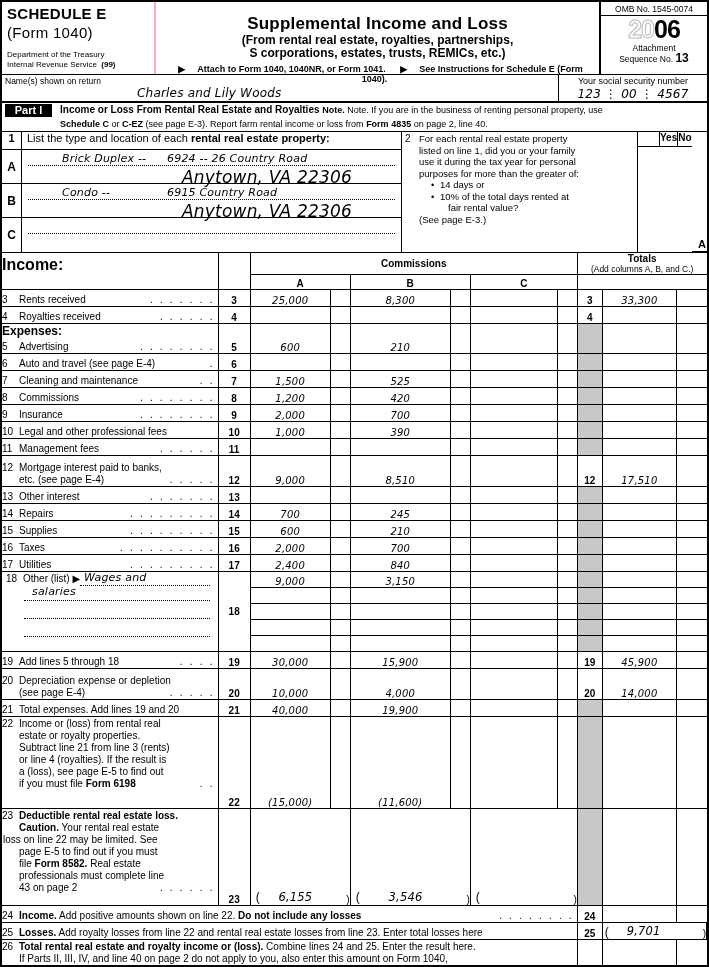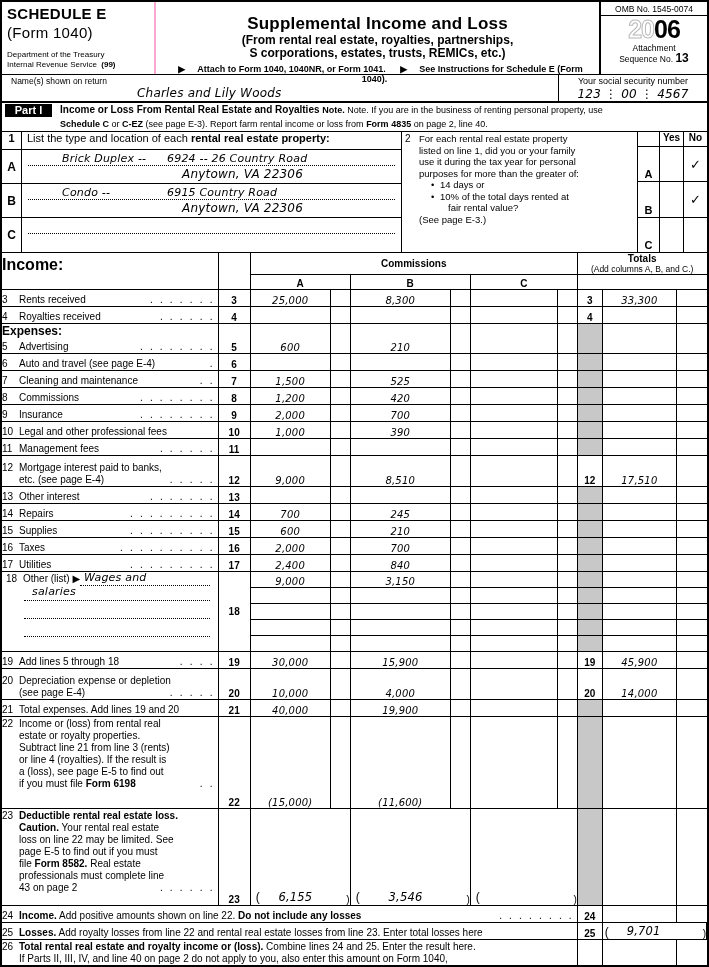--- a/index.html
+++ b/index.html
@@ -20,21 +20,21 @@
   #attach-row span{margin:0 6px;}
   #hdr-right{width:106px;box-sizing:border-box;text-align:center;}
   #omb{font-size:8.5px;padding:2px 0 1px;border-bottom:1px solid #000;}
   #yearbox{height:27px;line-height:27px;font-size:25px;font-weight:bold;letter-spacing:-1px;}
   #yearbox .y-gray{color:#fff;-webkit-text-stroke:1px #b9b9b9;}
   #attach-seq{font-size:8.5px;line-height:10px;}
   #attach-seq .n{font-size:12px;font-weight:bold;}
   
   #namerow{display:flex;height:28px;border-bottom:2px solid #000;box-sizing:border-box;}
   #name-left{flex:1;border-right:1px solid #000;box-sizing:border-box;position:relative;}
-  #name-left .lbl{font-size:8.5px;padding:1px 0 0 3px;margin-left:6px;}
+  #name-left .lbl{font-size:8.5px;padding:1px 0 0 3px;}
   #name-val{position:absolute;left:135px;top:11px;font-size:12px;}
   #ssn{width:148px;box-sizing:border-box;text-align:center;}
   #ssn .lbl{font-size:9px;font-weight:normal;padding-top:1px;}
   #ssn .val{font-size:12px;margin-top:1px;}
   #ssn .val i{font-style:normal;margin:0 4px;color:#000;}
   
   #part1{display:flex;border-bottom:1px solid #000;}
   #part-tag{width:47px;margin:1px 0 0 3px;height:13px;background:#000;color:#fff;font-size:11px;font-weight:bold;text-align:center;line-height:13px;flex:none;}
   #part-txt{padding-left:8px;font-size:10px;line-height:13.5px;}
   #part-txt .note{font-weight:normal;font-size:9px;}
@@ -44,29 +44,29 @@
   #l1 .hrow{display:flex;border-bottom:1px solid #000;height:17px;}
   #l1 .hn{width:20px;border-right:1px solid #000;text-align:center;font-size:11px;font-weight:bold;box-sizing:border-box;}
   #l1 .ht{padding-left:5px;font-size:11px;}
   .prow{display:flex;height:34px;border-bottom:1px solid #000;box-sizing:border-box;}
   .prow:last-child{border-bottom:none;}
   .plet{width:20px;border-right:1px solid #000;text-align:center;font-size:12px;font-weight:bold;line-height:34px;box-sizing:border-box;flex:none;}
   .pcell{flex:1;position:relative;box-sizing:border-box;padding:0 6px;}
   .dotline{position:absolute;left:6px;right:6px;top:15px;border-bottom:1px dotted #000;}
   .pt1{position:absolute;left:40px;top:2px;font-size:11px;}
   .pt2{position:absolute;left:145px;top:2px;font-size:11px;}
-  .pt3{position:absolute;left:160px;top:17px;font-size:12px;}
+  .pt3{position:absolute;left:160px;top:17px;font-size:17px;}
   #l2{flex:1;display:flex;box-sizing:border-box;}
   #l2-txt{flex:1;box-sizing:border-box;padding:1px 2px 0 3px;font-size:9.5px;line-height:11.5px;position:relative;}
   #l2-txt .n2{position:absolute;left:3px;top:1px;font-size:10px;}
   #l2-txt .body{padding-left:14px;}
   #l2-txt ul{margin:0;padding-left:21px;list-style:none;}
   #l2-txt li{position:relative;line-height:11.5px;}
   #l2-txt li:before{content:"\2022";position:absolute;left:-9px;}
-  #yesno{width:70px;flex:none;box-sizing:border-box;display:flex;flex-direction:column;border-left:1px solid #000;}
+  #yesno{width:70px;flex:none;box-sizing:border-box;display:flex;border-left:1px solid #000;}
   #yn-head{display:flex;height:15px;border-bottom:1px solid #000;box-sizing:border-box;}
   #yn-head .sp{width:22px;border-right:1px solid #000;box-sizing:border-box;}
   #yn-head .yc,#yn-head .nc{flex:1;text-align:center;font-size:10px;font-weight:bold;box-sizing:border-box;}
   #yn-head .yc{border-right:1px solid #000;}
   .ynrow{display:flex;flex:1;border-bottom:1px solid #000;box-sizing:border-box;}
   .ynrow:last-child{border-bottom:none;}
   .ynrow .lt{width:22px;border-right:1px solid #000;box-sizing:border-box;font-size:11px;font-weight:bold;display:flex;align-items:flex-end;justify-content:center;padding-bottom:1px;}
   .ynrow .y,.ynrow .n{flex:1;box-sizing:border-box;text-align:center;font-size:13px;display:flex;align-items:center;justify-content:center;}
   .ynrow .y{border-right:1px solid #000;}
   .chk{font-family:"DejaVu Sans",sans-serif;font-size:13px;line-height:1;}
@@ -597,21 +597,21 @@
           <td class="cents"></td>
       <td class="shade"></td>
           <td></td>
           <td class="nb-r"></td>
     </tr>
 
     <tr>
       <td class="desc nb-l" style="height:95px;vertical-align:top;padding-top:1px">
         <div><span class="num">23</span><b>Deductible rental real estate loss.</b></div>
         <div style="padding-left:17px"><b>Caution.</b><span> Your rental real estate</span></div>
-        <div style="padding-left:17px">loss on line 22 may be limited. See</div>
+        <div style="padding-left:1px">loss on line 22 may be limited. See</div>
         <div style="padding-left:17px">page E-5 to find out if you must</div>
         <div style="padding-left:17px"><span>file </span><b>Form 8582.</b><span>  Real estate</span></div>
         <div style="padding-left:17px">professionals must complete line</div>
         <div style="padding-left:17px"><span>43 on page 2</span><span class="dotfill">. . . . . .</span></div>
       </td>
       <td class="lnum" style="vertical-align:bottom">23</td>
       <td class="nb-r" style="vertical-align:bottom;position:relative">
             <span class="paren-l" style="position:absolute;left:2px;bottom:1px">(</span>
             <div class="amt hand" style="padding-left:10px">6,155</div>
           </td>

